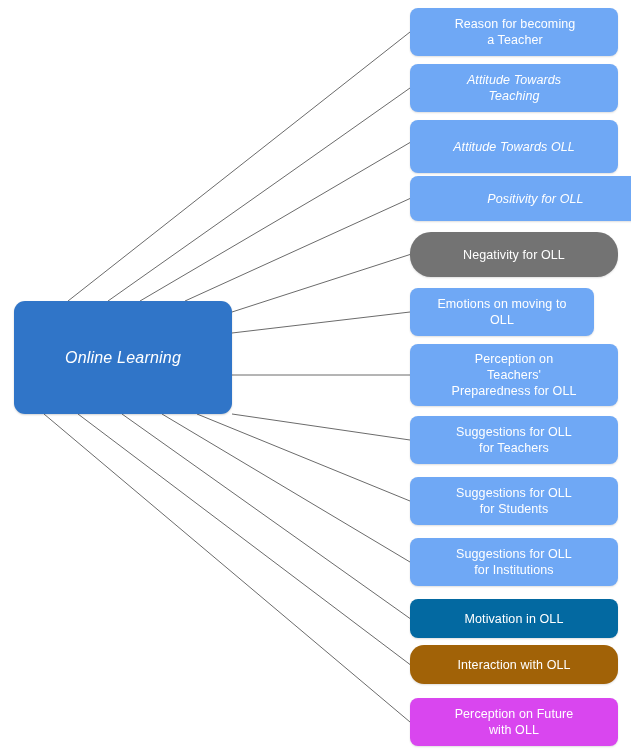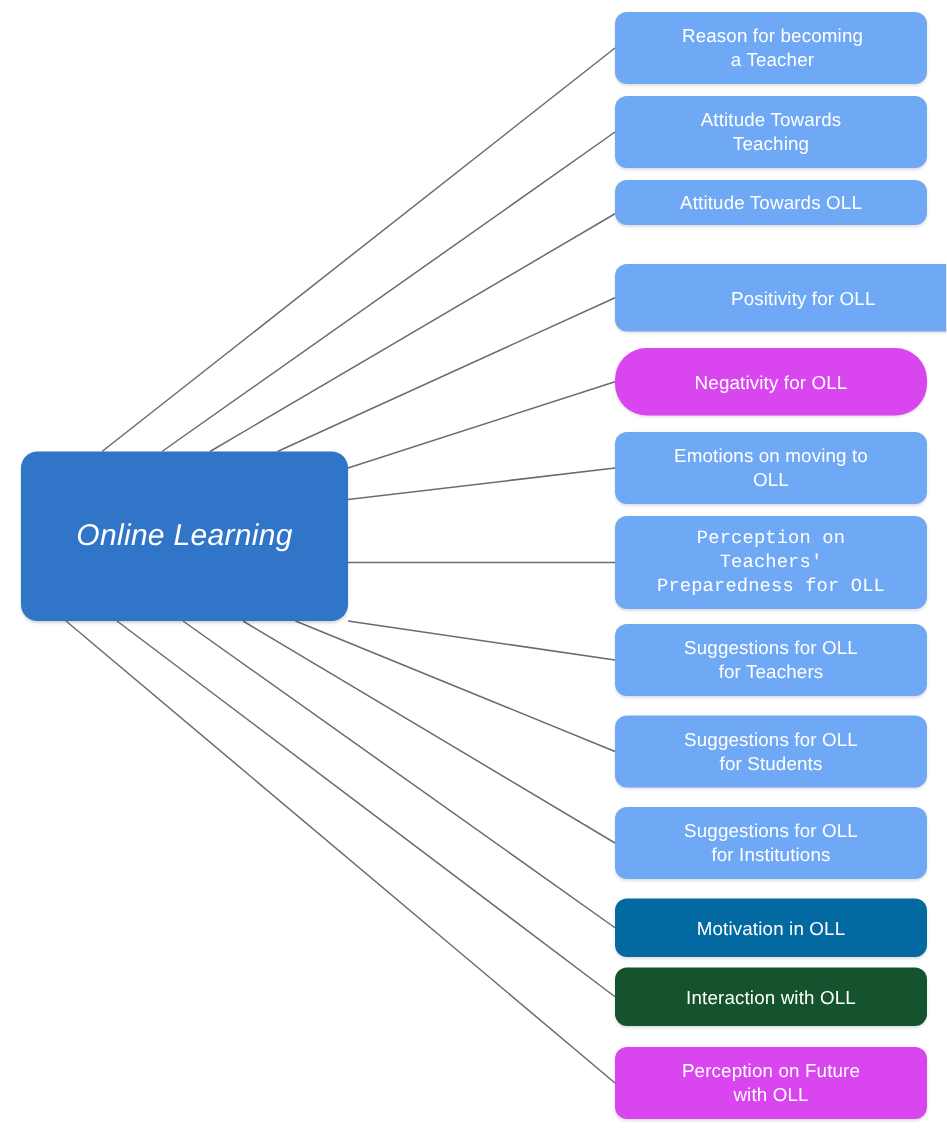--- a/index.html
+++ b/index.html
@@ -35,21 +35,21 @@
     border-radius: 11px;
     display: flex;
     align-items: center;
     justify-content: center;
     box-sizing: border-box;
     box-shadow: 0 1px 2px rgba(0,0,0,0.18);
   }
   .center-node-label {
     color: #ffffff;
     font-style: italic;
-    font-size: 20px;
+    font-size: 16px;
     font-weight: 400;
     letter-spacing: 0.2px;
     text-align: center;
     line-height: 1.25;
   }
   .leaf-node {
     position: absolute;
     left: 410px;
     width: 208px;
     background: #6FA8F5;
@@ -64,20 +64,21 @@
   .leaf-node-label {
     color: #ffffff;
     font-size: 12.5px;
     font-weight: 400;
     text-align: center;
     line-height: 1.28;
     letter-spacing: 0.1px;
     white-space: pre-line;
   }
   .leaf-node-label.italic {
+    font-style: italic;
   }
 </style>
 </head>
 <body>
 
 <div id="canvas">
 
   <svg id="connector-layer" viewBox="0 0 631 755" width="631" height="755">
       <line x1="68" y1="301" x2="410" y2="32" stroke="#6B6B6B" stroke-width="1"></line>
       <line x1="108" y1="301" x2="410" y2="88" stroke="#6B6B6B" stroke-width="1"></line>
@@ -100,54 +101,54 @@
 
   <div id="leaf-container">
       <div class="leaf-node" style="top: 8px; height: 48px; left: 410px; width: 208px; background: rgb(111, 168, 245); padding-left: 12px;">
         <span class="leaf-node-label" style="color: rgb(255, 255, 255);">Reason for becoming
 a Teacher</span>
       </div>
       <div class="leaf-node" style="top: 64px; height: 48px; left: 410px; width: 208px; background: rgb(111, 168, 245);">
         <span class="leaf-node-label italic" style="color: rgb(255, 255, 255);">Attitude Towards
 Teaching</span>
       </div>
-      <div class="leaf-node" style="top: 120px; height: 30px; left: 410px; width: 208px; background: rgb(111, 168, 245);">
+      <div class="leaf-node" style="top: 120px; height: 53px; left: 410px; width: 208px; background: rgb(111, 168, 245);">
         <span class="leaf-node-label italic" style="color: rgb(255, 255, 255);">Attitude Towards OLL</span>
       </div>
       <div class="leaf-node" style="top: 176px; height: 45px; left: 410px; width: 251px; background: rgb(111, 168, 245);">
         <span class="leaf-node-label italic" style="color: rgb(255, 255, 255);">Positivity for OLL</span>
       </div>
-      <div class="leaf-node" style="top: 232px; height: 45px; left: 410px; width: 208px; background: #d946ef; border-radius: 21px;">
+      <div class="leaf-node" style="top: 232px; height: 45px; left: 410px; width: 208px; background: #737373; border-radius: 21px;">
         <span class="leaf-node-label" style="color: rgb(255, 255, 255);">Negativity for OLL</span>
       </div>
-      <div class="leaf-node" style="top: 288px; height: 48px; left: 410px; width: 208px; background: rgb(111, 168, 245);">
+      <div class="leaf-node" style="top: 288px; height: 48px; left: 410px; width: 184px; background: rgb(111, 168, 245);">
         <span class="leaf-node-label" style="color: rgb(255, 255, 255);">Emotions on moving to
 OLL</span>
       </div>
       <div class="leaf-node" style="top: 344px; height: 62px; left: 410px; width: 208px; background: rgb(111, 168, 245);">
-        <span class="leaf-node-label" style="color: rgb(255, 255, 255); font-family: Liberation Mono, monospace;">Perception on
+        <span class="leaf-node-label" style="color: rgb(255, 255, 255);">Perception on
 Teachers'
 Preparedness for OLL</span>
       </div>
       <div class="leaf-node" style="top: 416px; height: 48px; left: 410px; width: 208px; background: rgb(111, 168, 245);">
         <span class="leaf-node-label" style="color: rgb(255, 255, 255);">Suggestions for OLL
 for Teachers</span>
       </div>
       <div class="leaf-node" style="top: 477px; height: 48px; left: 410px; width: 208px; background: rgb(111, 168, 245);">
         <span class="leaf-node-label" style="color: rgb(255, 255, 255);">Suggestions for OLL
 for Students</span>
       </div>
       <div class="leaf-node" style="top: 538px; height: 48px; left: 410px; width: 208px; background: rgb(111, 168, 245);">
         <span class="leaf-node-label" style="color: rgb(255, 255, 255);">Suggestions for OLL
 for Institutions</span>
       </div>
       <div class="leaf-node" style="top: 599px; height: 39px; left: 410px; width: 208px; background: #0369a1;">
         <span class="leaf-node-label" style="color: rgb(255, 255, 255);">Motivation in OLL</span>
       </div>
-      <div class="leaf-node" style="top: 645px; height: 39px; left: 410px; width: 208px; background: #14532d;">
+      <div class="leaf-node" style="top: 645px; height: 39px; left: 410px; width: 208px; background: #a16207; border-radius: 14px;">
         <span class="leaf-node-label" style="color: rgb(255, 255, 255);">Interaction with OLL</span>
       </div>
       <div class="leaf-node" style="top: 698px; height: 48px; left: 410px; width: 208px; background: #d946ef;">
         <span class="leaf-node-label" style="color: rgb(255, 255, 255);">Perception on Future
 with OLL</span>
       </div>
     </div>
 
 </div>
 

